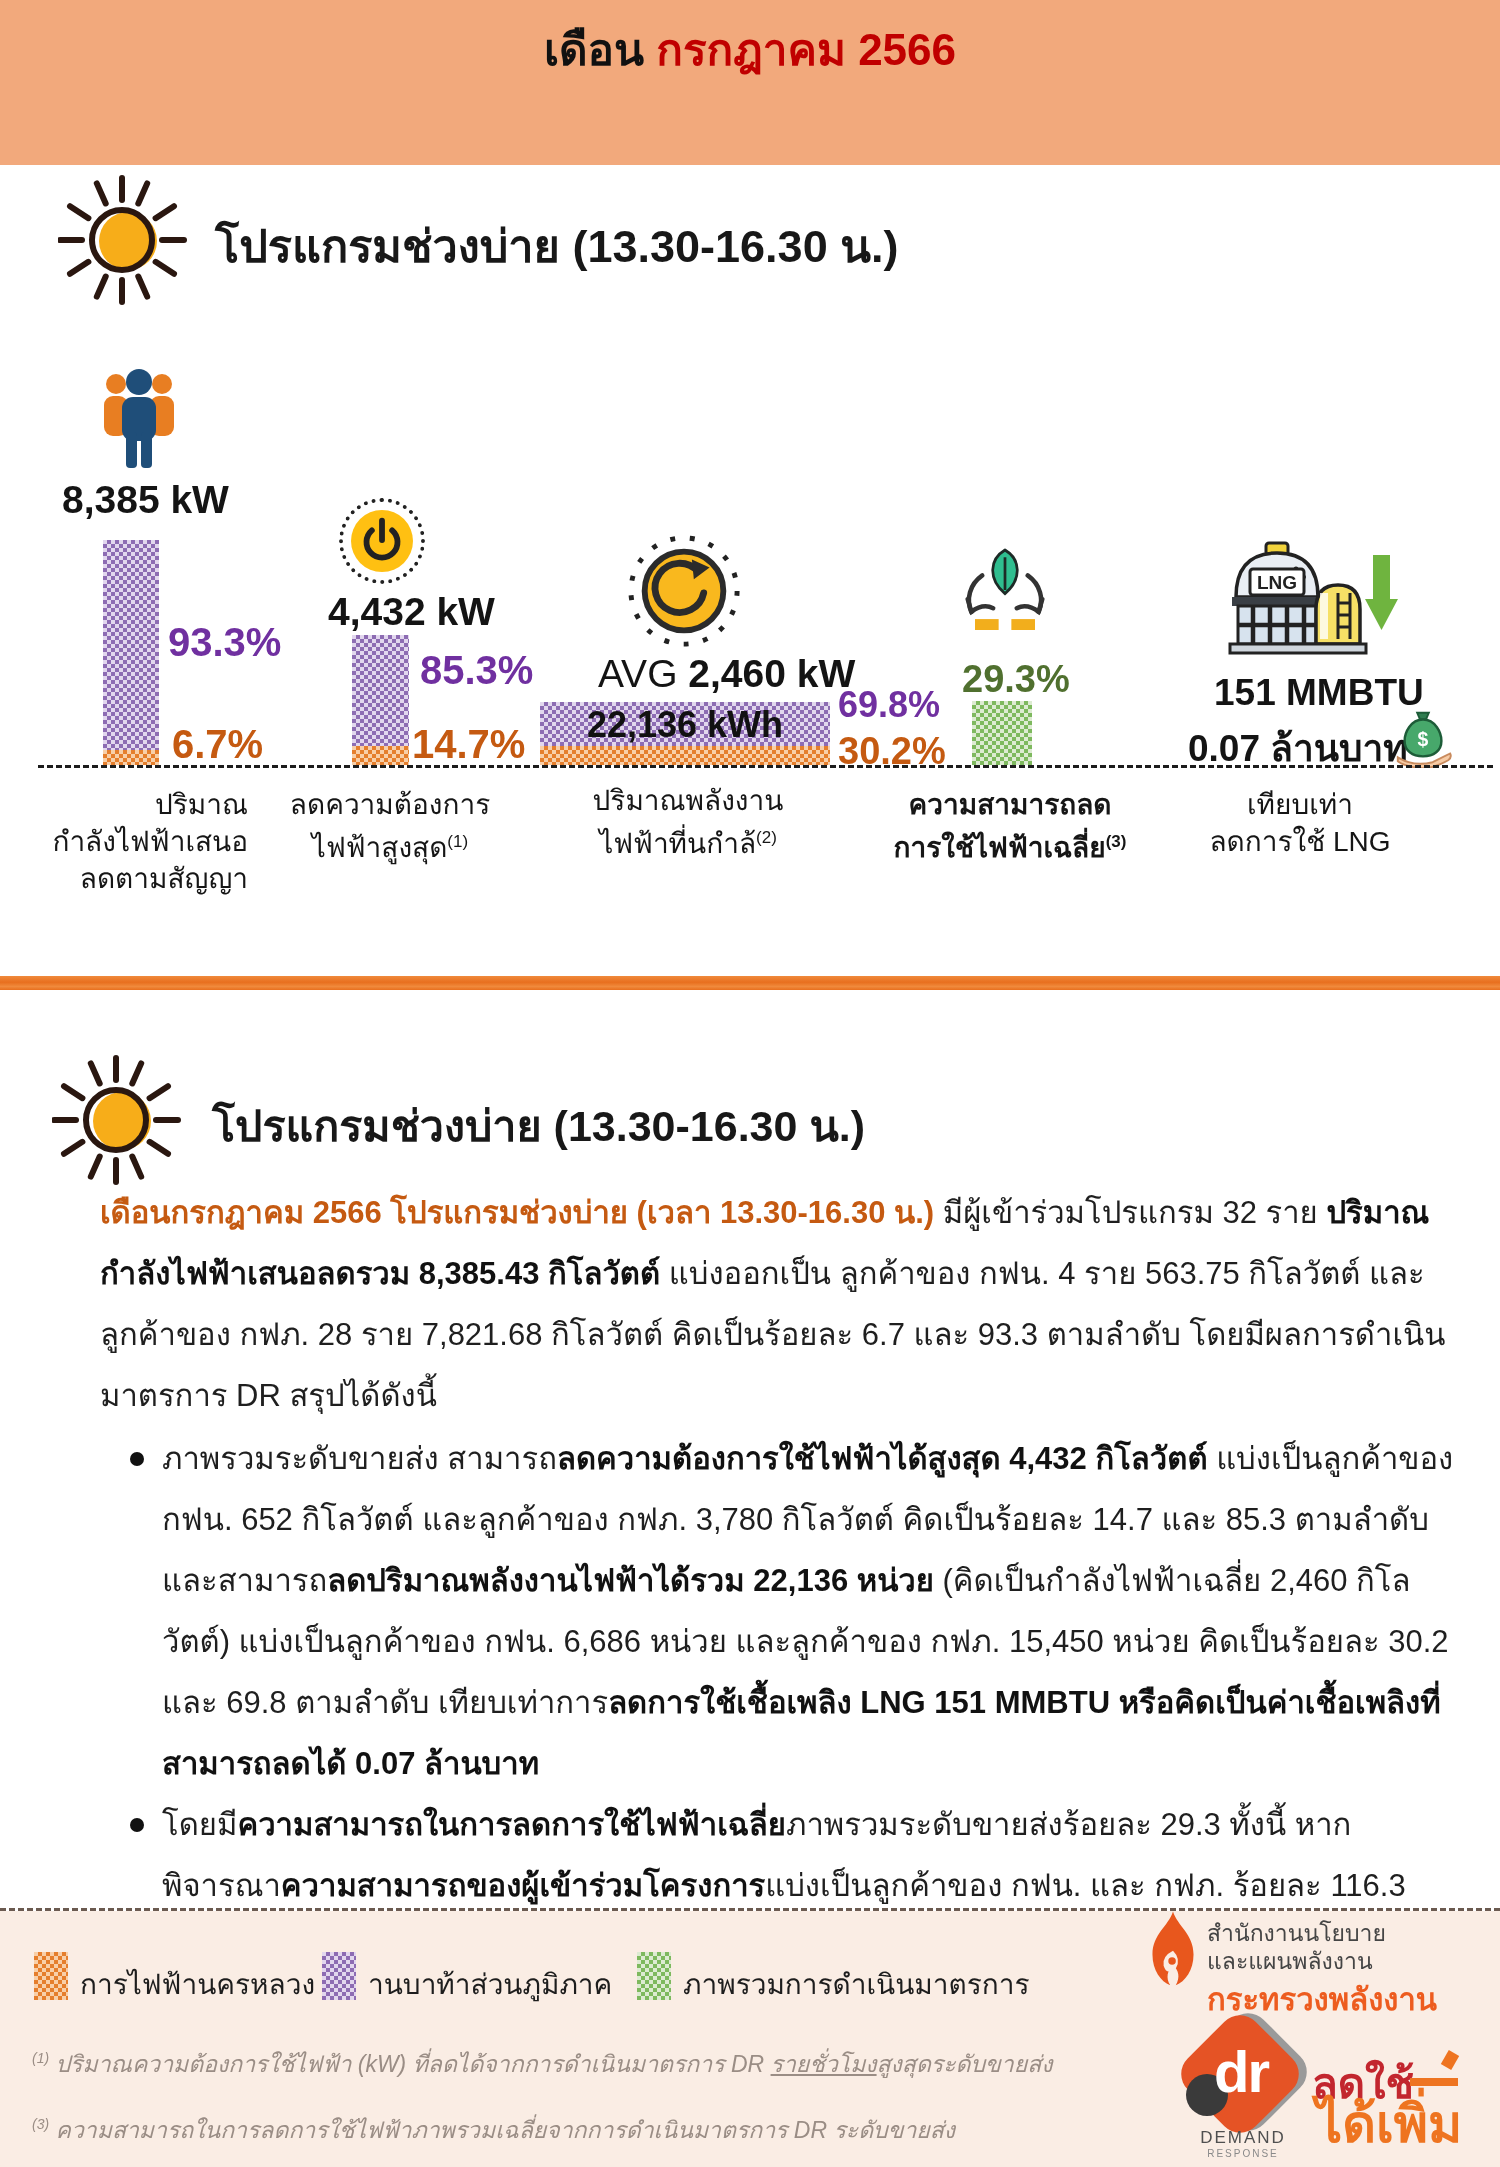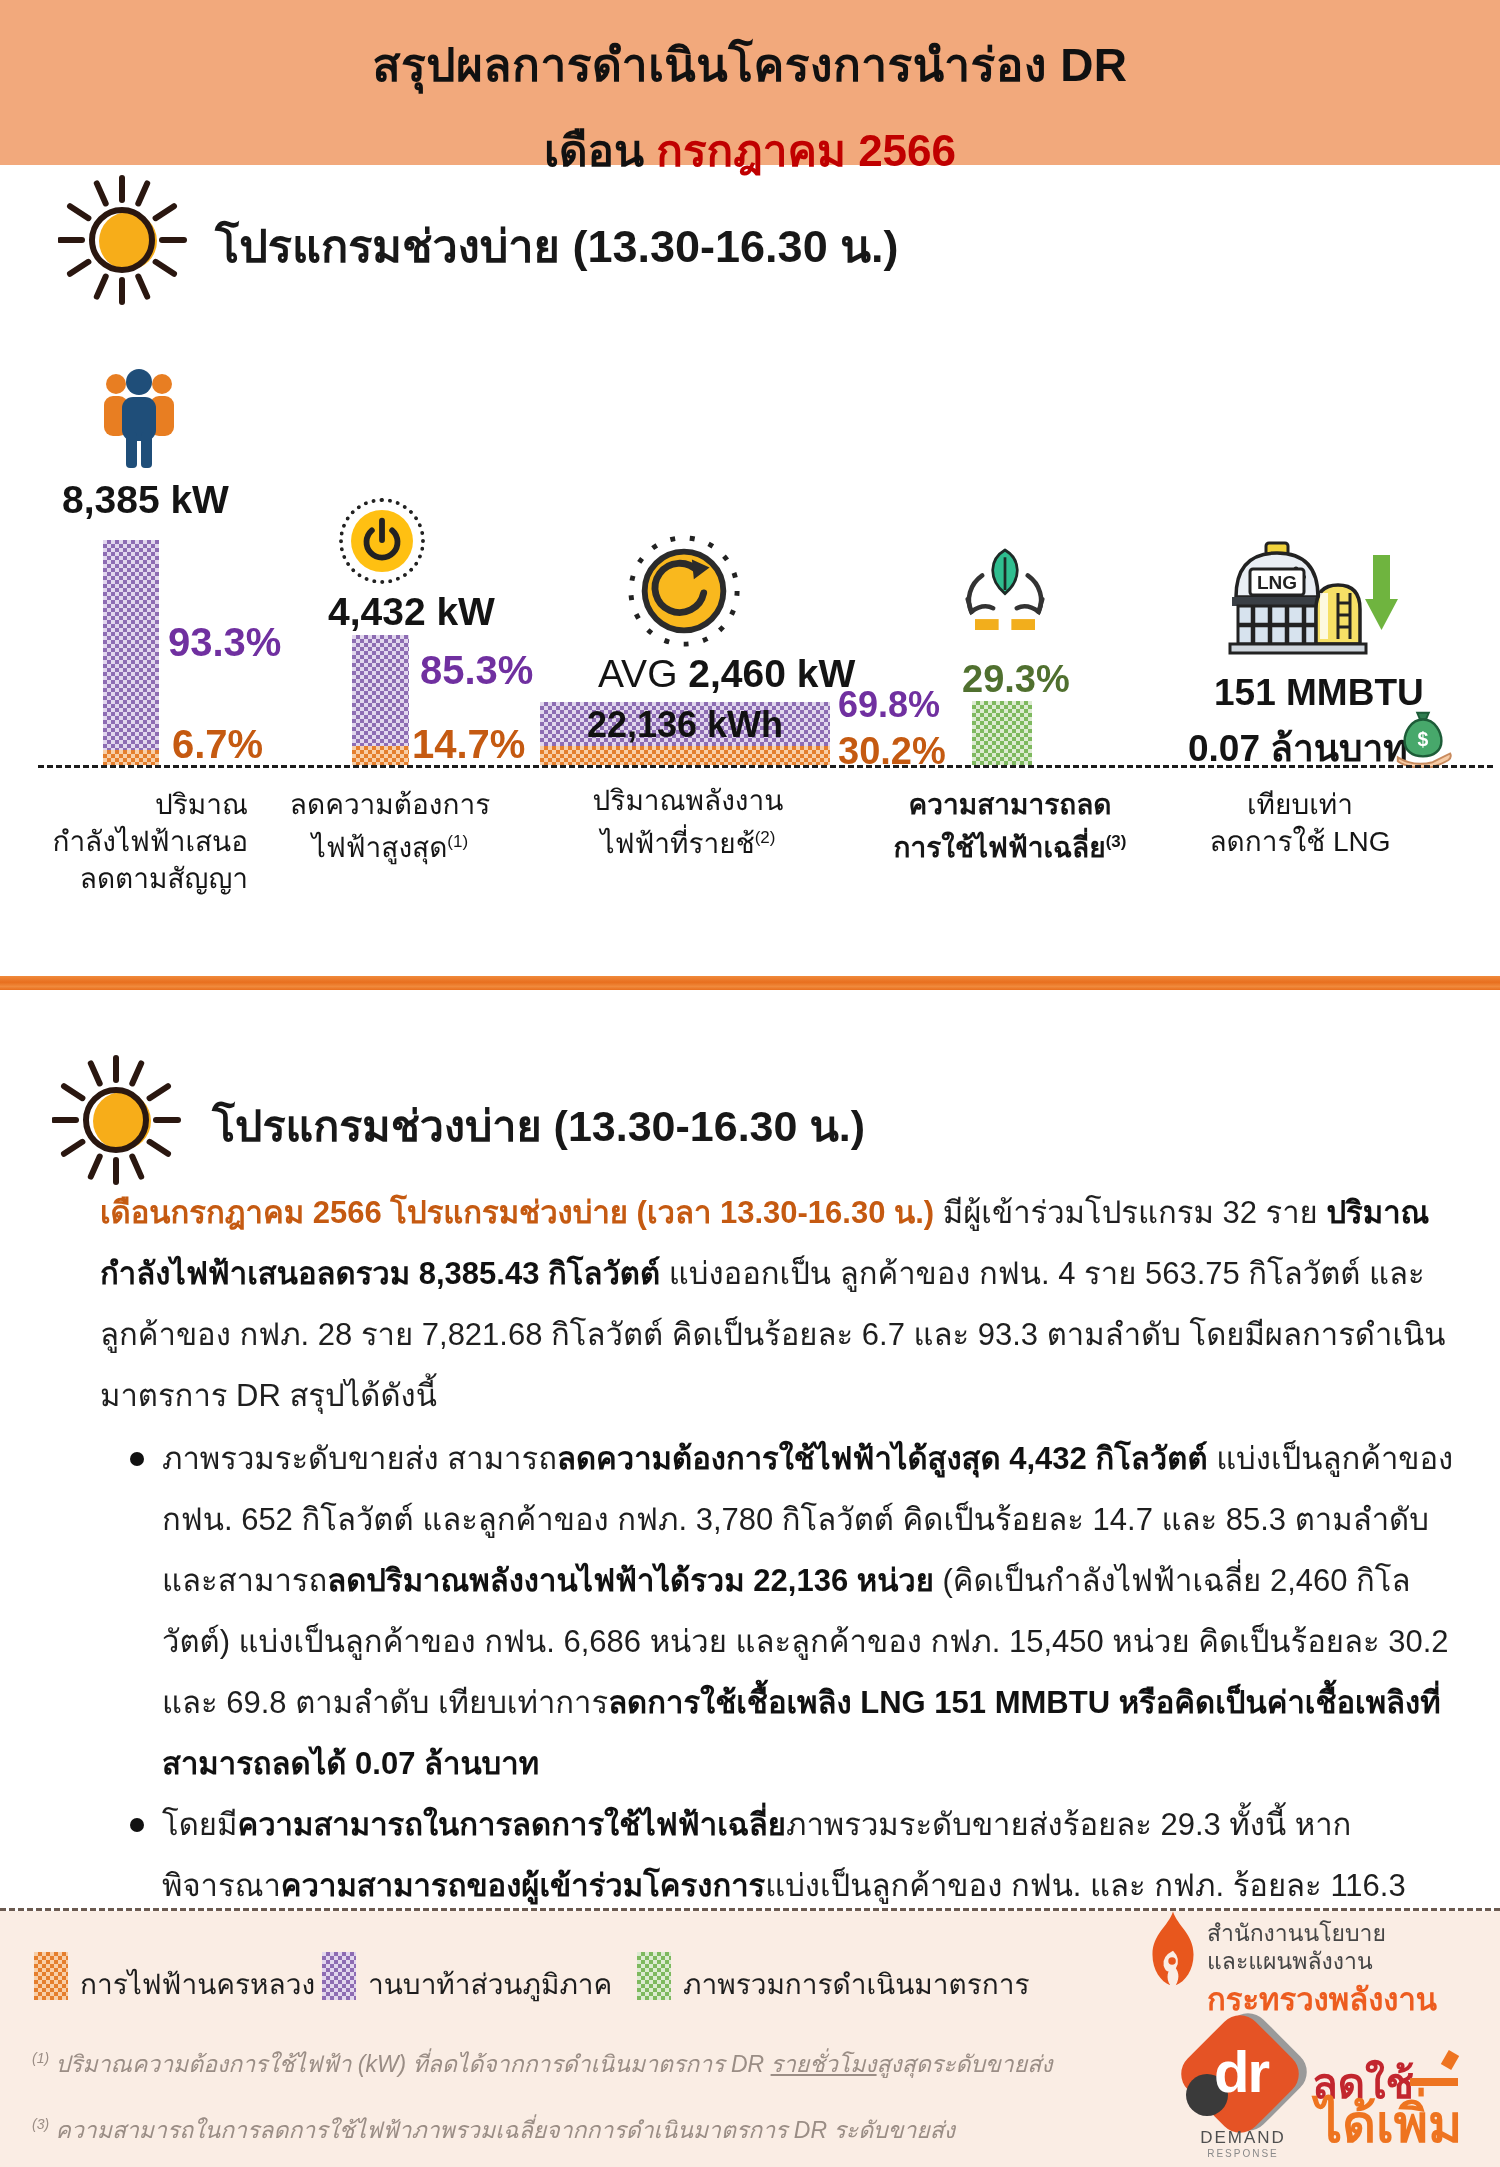--- a/index.html
+++ b/index.html
@@ -71,21 +71,20 @@
   .dr-response { font-size:10px; letter-spacing:2px; color:#8a8a8a; }
   .slogan-red { font-size:42px; font-weight:bold; color:#C2262E; }
   .slogan-orange { font-size:52px; font-weight:bold; color:#EE7420; }
 </style>
 </head>
 <body>
 
 <div id="page">
 
   <div class="abs header-band">
-    <div class="header-title1">สรุปผลการดำเนินโครงการนำร่อง DR</div>
     <div class="header-title2"><span>เดือน </span><span class="month">กรกฎาคม 2566</span></div>
   </div>
 
   <svg class="abs" style="left:58px; top:175px;" width="132" height="135" viewBox="0 0 132 135">
     <circle cx="70" cy="66" r="29" fill="#F7AD19"></circle>
     <circle cx="64" cy="65" r="30" fill="none" stroke="#2A1710" stroke-width="6"></circle>
     <g stroke="#2A1710" stroke-width="6" stroke-linecap="round">
       <line x1="104" y1="65" x2="126" y2="65"></line>
         <line x1="97.6" y1="86.8" x2="116" y2="98.8"></line>
       <line x1="80.3" y1="101.5" x2="89.2" y2="121.6"></line>
@@ -208,21 +207,21 @@
     <div>ปริมาณ</div>
     <div>กำลังไฟฟ้าเสนอ</div>
     <div>ลดตามสัญญา</div>
   </div>
   <div class="abs col-caption" style="left:270px; top:786px; width:240px;">
     <div>ลดความต้องการ</div>
     <div><span>ไฟฟ้าสูงสุด</span><sup>(1)</sup></div>
   </div>
   <div class="abs col-caption" style="left:568px; top:782px; width:240px;">
     <div>ปริมาณพลังงาน</div>
-    <div><span>ไฟฟ้าที่รายช้</span><sup>(2)</sup></div>
+    <div><span>ไฟฟ้าที่นกำล้</span><sup>(2)</sup></div>
   </div>
   <div class="abs col-caption" style="left:880px; top:786px; width:260px;font-weight:bold;">
     <div>ความสามารถลด</div>
     <div><span>การใช้ไฟฟ้าเฉลี่ย</span><sup>(3)</sup></div>
   </div>
   <div class="abs col-caption" style="left:1180px; top:786px; width:240px;">
     <div>เทียบเท่า</div>
     <div>ลดการใช้ LNG</div>
   </div>
 

